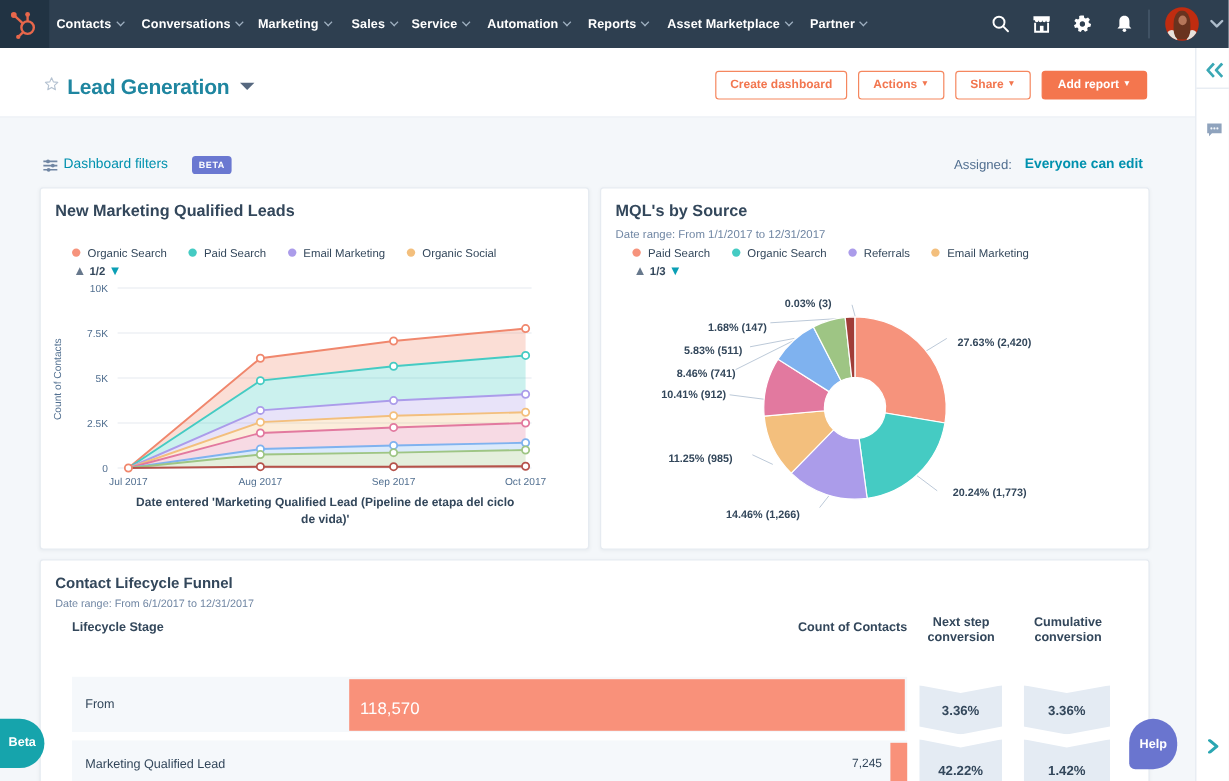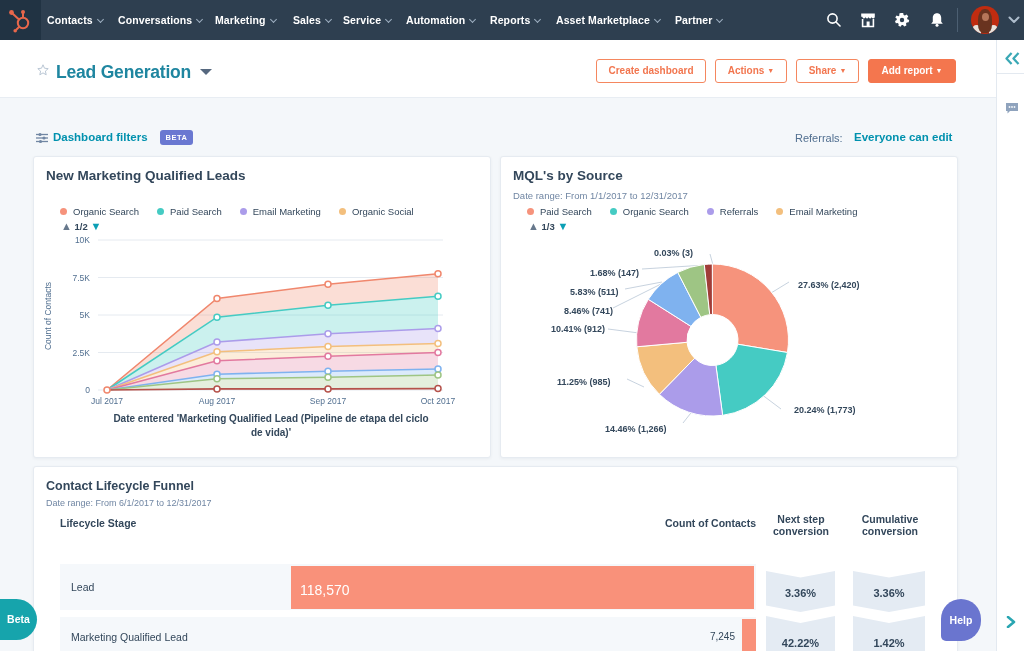--- a/index.html
+++ b/index.html
@@ -136,23 +136,23 @@
     <line x1="0" y1="2.5" x2="12" y2="2.5"></line>
       <line x1="0" y1="6" x2="12" y2="6"></line>
       <line x1="0" y1="9.5" x2="12" y2="9.5"></line>
   </g>
   <g fill="#7086a3">
       <circle cx="4" cy="2.5" r="1.6"></circle>
       <circle cx="8" cy="6" r="1.6"></circle>
       <circle cx="4.5" cy="9.5" r="1.6"></circle>
     </g>
 </svg>
-<div style="position:absolute;left:53px;top:131px;font-size:11.5px;font-weight:bold;color:#0091ae">Dashboard filters</div>
+<div style="position:absolute;left:53px;top:131px;font-size:11.5px;font-weight:normal;color:#0091ae">Dashboard filters</div>
 <div id="beta">BETA</div>
-<div style="position:absolute;left:795px;top:132px;font-size:11px;color:#516f90">Referrals:</div>
+<div style="position:absolute;left:795px;top:132px;font-size:11px;color:#516f90">Assigned:</div>
 <div style="position:absolute;left:854px;top:131px;font-size:11.5px;font-weight:bold;color:#0091ae">Everyone can edit</div>
 
 <div class="card" id="card1">
   <div class="ctitle">New Marketing Qualified Leads</div>
   <div class="legend">
     <span class="it"><span class="d" style="background:#f6937c"></span>Organic Search</span><span class="it"><span class="d" style="background:#45cbc3"></span>Paid Search</span><span class="it"><span class="d" style="background:#ab9cea"></span>Email Marketing</span><span class="it"><span class="d" style="background:#f3bf7d"></span>Organic Social</span>
   </div>
   <div class="pag"><span style="color:#67788c;font-size:11px">▲</span> 1/2 <span style="color:#0b9fb5;font-size:11px">▼</span></div>
   <svg id="chart1" width="456" height="300" viewBox="0 0 456 300" style="position:absolute;left:0;top:0">
     <g stroke="#e5eaf0" stroke-width="1">
@@ -285,21 +285,21 @@
 
 <div class="card" id="card3">
   <div class="ctitle" style="top:12px;font-size:12.5px">Contact Lifecycle Funnel</div>
   <div class="csub" style="top:31px;font-size:9px">Date range: From 6/1/2017 to 12/31/2017</div>
   <div class="hcel" style="left:26px;top:50px">Lifecycle Stage</div>
   <div class="hcel" style="left:560px;top:50px;width:162px;text-align:right">Count of Contacts</div>
   <div class="hcel" style="left:737px;top:46px;width:60px;text-align:center">Next step conversion</div>
   <div class="hcel" style="left:822px;top:46px;width:68px;text-align:center">Cumulative conversion</div>
 
   <div class="frow" style="top:97px;height:46px"></div>
-  <div style="position:absolute;left:37px;top:114px;font-size:10.5px;color:#33475b">Lead</div>
+  <div style="position:absolute;left:37px;top:114px;font-size:10.5px;color:#33475b">From</div>
   <div style="position:absolute;left:257px;top:99px;width:463px;height:43px;background:#f9917a"></div>
   <div style="position:absolute;left:266px;top:115px;font-size:14px;color:#fff">118,570</div>
   <div class="chip" style="left:732px;top:104px;width:69px;height:41px;line-height:44px">3.36%</div>
   <div class="chip" style="left:819px;top:104px;width:72px;height:41px;line-height:44px">3.36%</div>
 
   <div class="frow" style="top:150px;height:50px"></div>
   <div style="position:absolute;left:37px;top:164px;font-size:10.5px;color:#33475b">Marketing Qualified Lead</div>
   <div style="position:absolute;left:601px;top:164px;width:100px;text-align:right;font-size:10px;color:#33475b">7,245</div>
   <div style="position:absolute;left:708px;top:152px;width:14px;height:48px;background:#f9917a"></div>
   <div class="chip" style="left:732px;top:149px;width:69px;height:43px;line-height:54px">42.22%</div>

